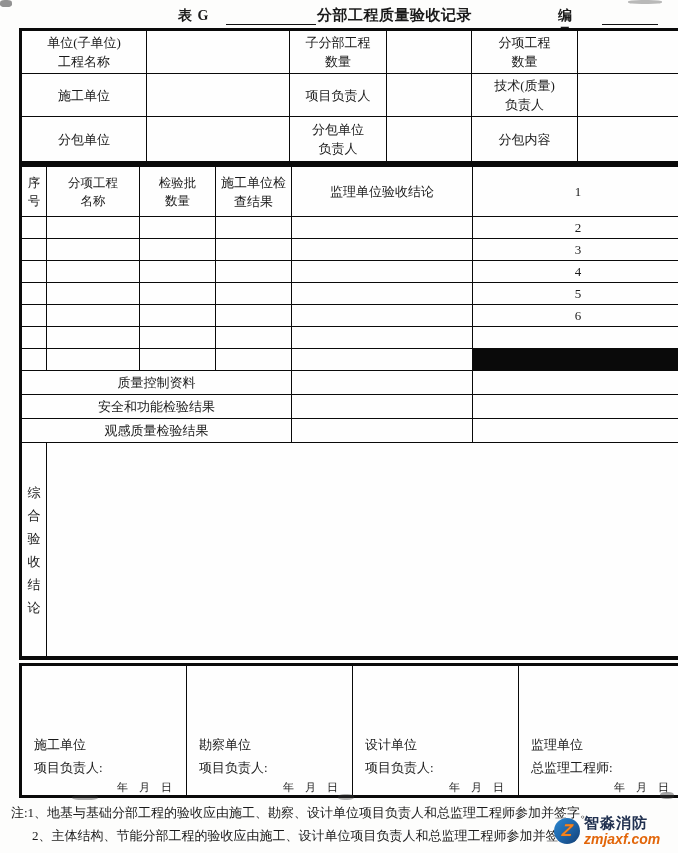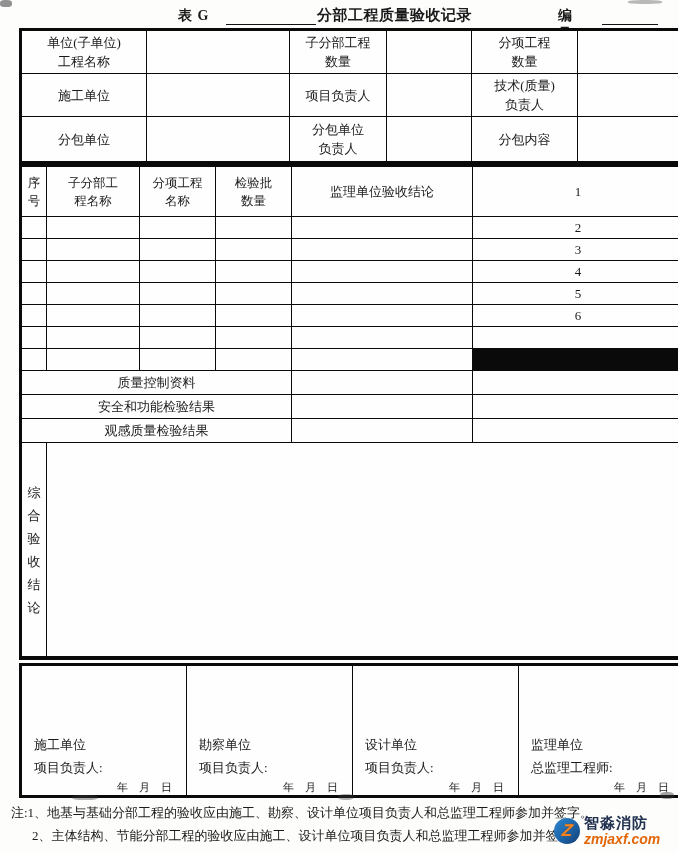--- a/index.html
+++ b/index.html
@@ -129,26 +129,25 @@
 负责人</div>
     <div class="cell"></div>
     <div class="cell">分包内容</div>
     <div class="cell"></div>
   </div>
 
   <div class="gridtbl tableB">
 
     <div class="cell small">序
 号</div>
-    <div class="cell small">子分部工
-程名称</div>
     <div class="cell small">分项工程
 名称</div>
     <div class="cell small">检验批
 数量</div>
+    <div class="cell">施工单位检查结果</div>
     <div class="cell">监理单位验收结论</div>
 
     <div class="cell">1</div>
     <div class="cell"></div>
     <div class="cell"></div>
     <div class="cell"></div>
     <div class="cell"></div>
     <div class="cell"></div>
 
     <div class="cell">2</div>

